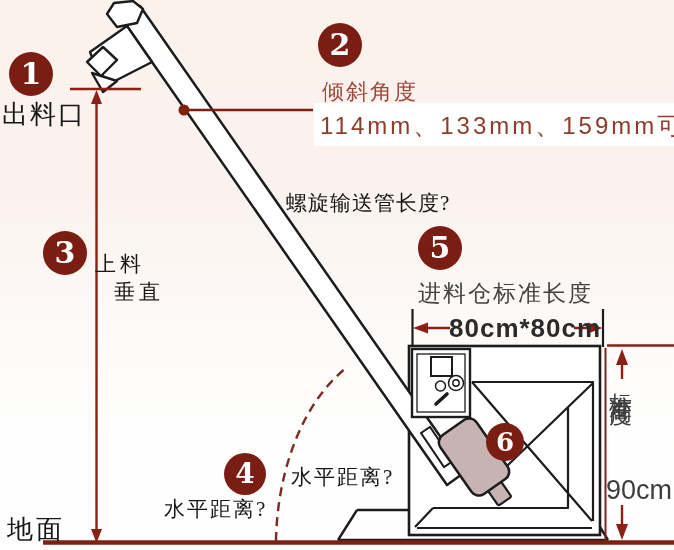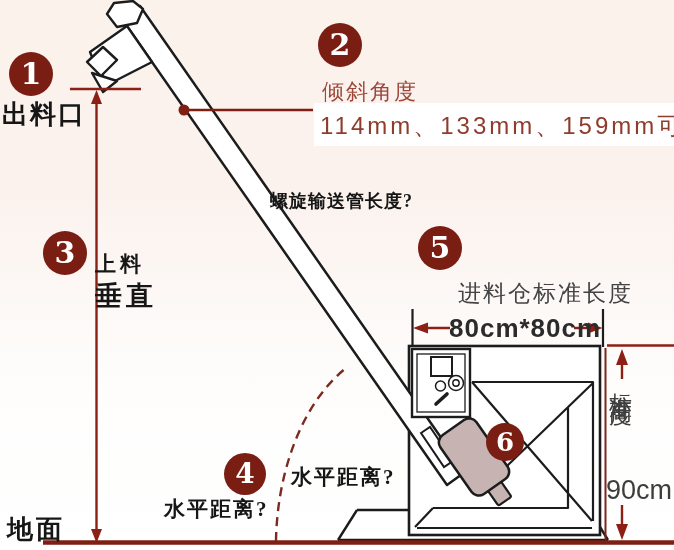--- a/index.html
+++ b/index.html
@@ -10,21 +10,21 @@
   }
   .abs{position:absolute;}
   .badge{
     position:absolute;width:44px;height:44px;border-radius:50%;
     background:#7a1d13;color:#ffffff;
     font-family:"DejaVu Serif","Liberation Serif",serif;font-weight:bold;font-size:30px;
     display:flex;align-items:center;justify-content:center;line-height:1;
   }
   .cal{ 
     position:absolute;font-family:"Liberation Serif","DejaVu Serif",serif;
-    font-weight:bold;color:#161616;white-space:nowrap;
+    font-weight:normal;color:#161616;white-space:nowrap;
   }
   .sans{position:absolute;color:#3d3d3d;white-space:nowrap;}
   svg{position:absolute;left:0;top:0;}
   .noselect{user-select:none;}
 </style>
 </head>
 <body>
 
 <div id="stage" class="noselect">
 
@@ -101,26 +101,26 @@
   <div class="badge" style="left:224px;top:453px;width:42px;height:42px;font-size:28px;">4</div>
   <div class="badge" style="left:418px;top:226px;">5</div>
   <div class="badge" style="left:486px;top:423px;width:38px;height:38px;font-size:26px;">6</div>
 
   <div class="cal" style="left:2px;top:97px;font-size:26px;letter-spacing:2px;">出料口</div>
 
   <div class="sans" style="left:322px;top:77px;font-size:22px;letter-spacing:2px;color:#9c473a;">倾斜角度</div>
   <div class="abs" style="left:314px;top:103px;width:360px;height:43px;background:#ffffff;"></div>
   <div class="sans" style="left:320px;top:110px;font-size:24px;letter-spacing:3px;color:#8e3c2c;">114mm、133mm、159mm可</div>
 
-  <div class="cal" style="left:270px;top:189px;font-size:18px;letter-spacing:1px;text-align:center;">螺旋输送管长度?</div>
+  <div class="cal" style="left:286px;top:189px;font-size:21px;letter-spacing:1px;text-align:center;">螺旋输送管长度?</div>
 
   <div class="cal" style="left:95px;top:250px;font-size:21px;letter-spacing:4px;">上料</div>
-  <div class="cal" style="left:95px;top:278px;font-size:27px;letter-spacing:4px;">垂直</div>
+  <div class="cal" style="left:95px;top:278px;font-size:21px;letter-spacing:4px;padding-left:19px;">垂直</div>
 
-  <div class="sans" style="left:418px;top:278px;font-size:23px;letter-spacing:2px;color:#434343;margin-left:40px;">进料仓标准长度</div>
+  <div class="sans" style="left:418px;top:278px;font-size:23px;letter-spacing:2px;color:#434343;">进料仓标准长度</div>
   <div class="sans" style="left:449px;top:313px;font-size:26px;letter-spacing:1px;color:#2b2b2b;font-weight:bold;">80cm*80cm</div>
 
   <div class="cal" style="left:291px;top:463px;font-size:21px;letter-spacing:2px;">水平距离?</div>
   <div class="cal" style="left:7px;top:512px;font-size:26px;letter-spacing:3px;">地面</div>
 
   <div class="cal" style="left:164px;top:495px;font-size:21px;letter-spacing:2px;">水平距离?</div>
 
   <div class="sans" style="left:606px;top:374px;font-size:23px;letter-spacing:3px;writing-mode:vertical-rl;text-orientation:upright;color:#3d3d3d;">标准高度</div>
   <div class="sans" style="left:606px;top:475px;font-size:27px;color:#3d3d3d;">90cm</div>
 

